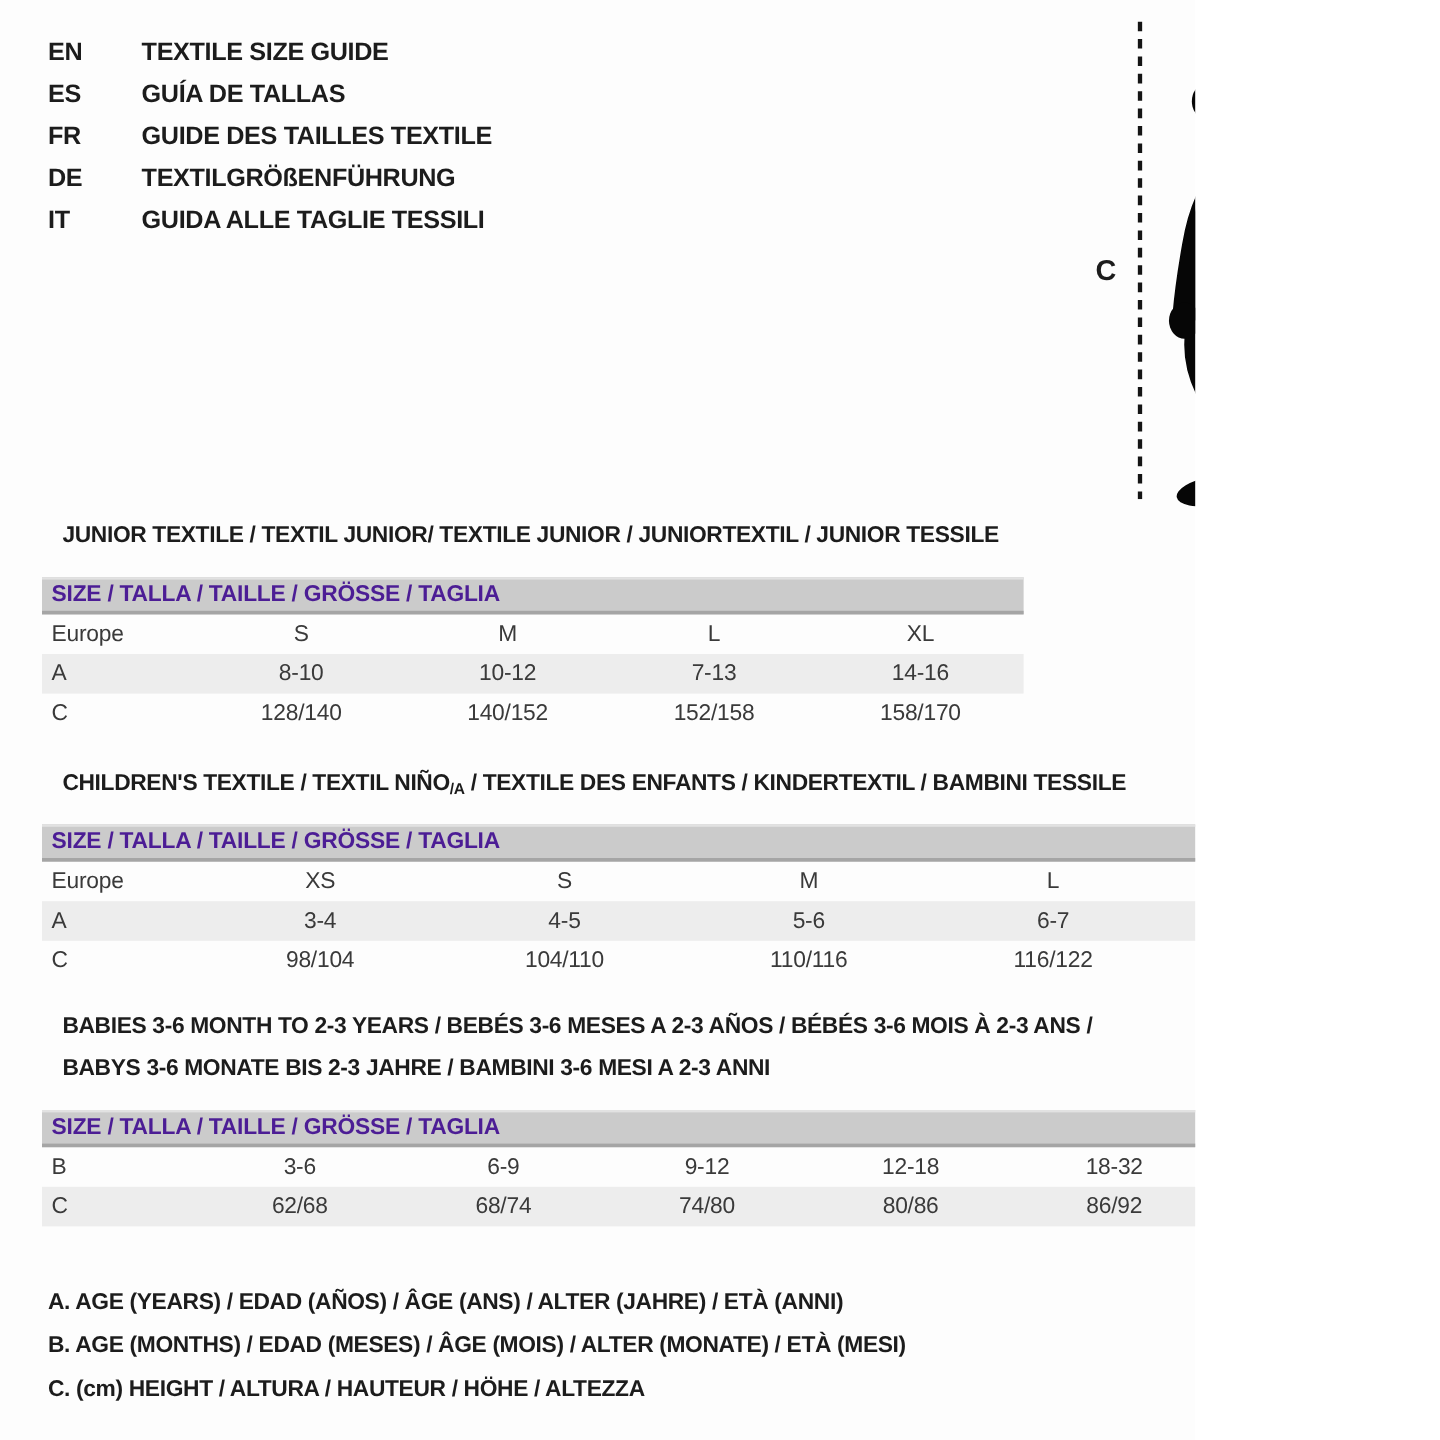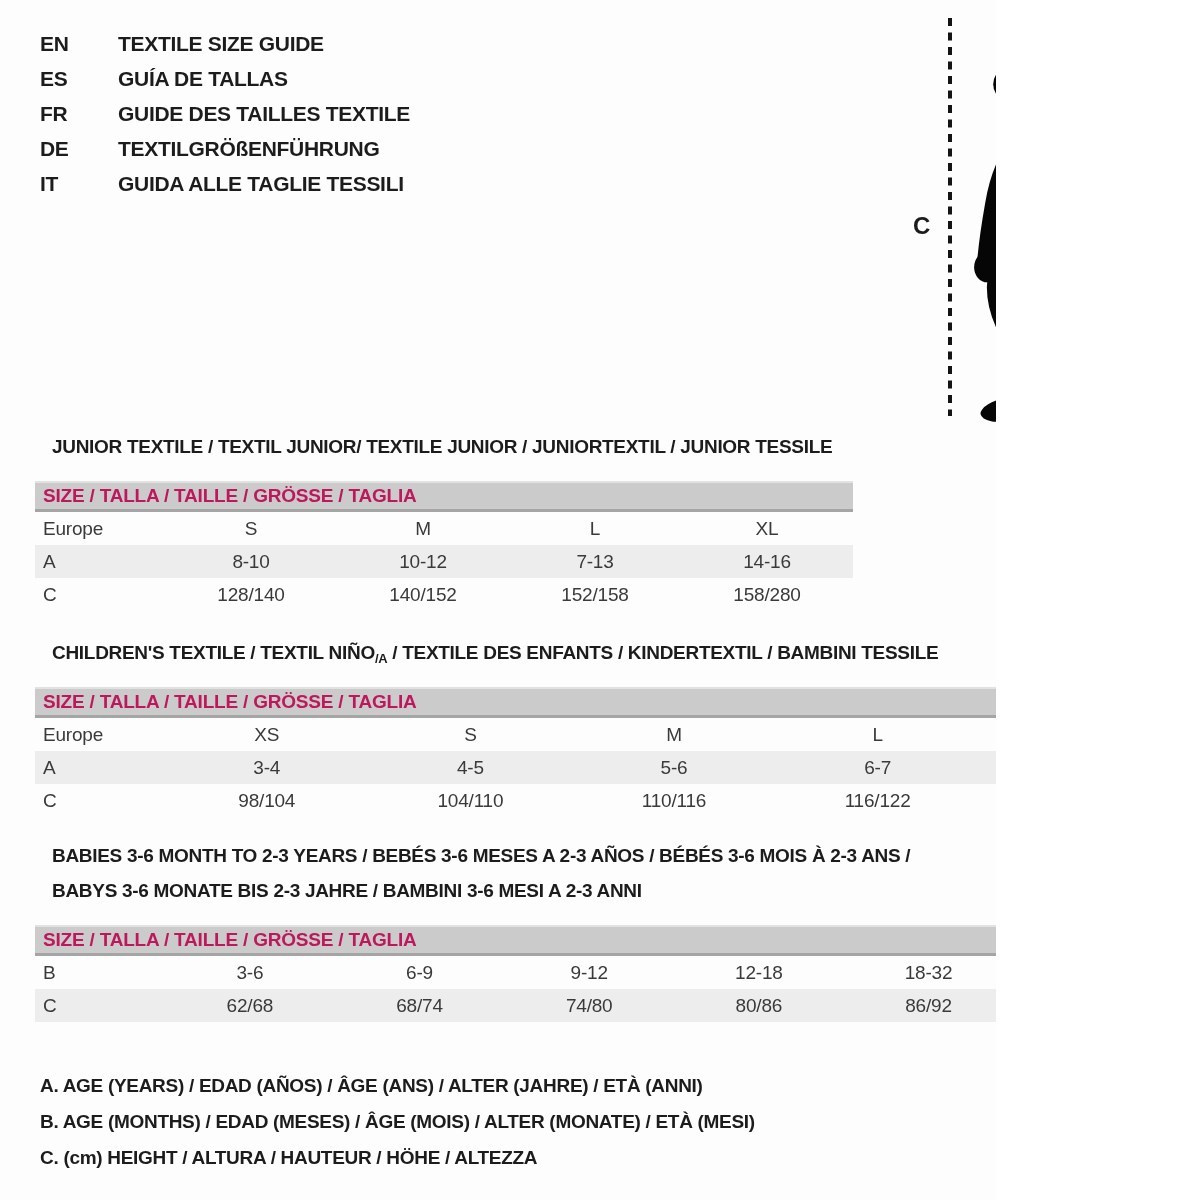--- a/index.html
+++ b/index.html
@@ -30,21 +30,21 @@
   .section-title .sub{font-size:13px;vertical-align:-4px;font-weight:700;}
   
   .size-table{position:absolute;left:35px;}
   .t-header{
     background:#cbcbcb;
     border-top:2px solid #e2e2e2;
     border-bottom:3px solid #a5a5a5;
     height:26px;line-height:26px;
     padding-left:8px;
     font-weight:700;font-size:19px;letter-spacing:-0.2px;
-    color:#be185d;
+    color:#4c1d95;
   }
   .t-row{display:flex;height:33px;align-items:center;font-size:19px;letter-spacing:-0.2px;color:#3a3a3a;}
   .t-row.shaded{background:#ededed;}
   .t-label{width:130px;padding-left:8px;box-sizing:border-box;}
   .t-val{flex:1;text-align:center;}
   
   .legend{position:absolute;left:40px;top:1068px;}
   .legend-line{height:36px;line-height:36px;font-weight:700;font-size:19px;letter-spacing:-0.3px;white-space:nowrap;}
 </style>
 </head>
@@ -125,21 +125,21 @@
           <div class="t-val">8-10</div>
           <div class="t-val">10-12</div>
           <div class="t-val">7-13</div>
           <div class="t-val">14-16</div>
         </div>
         <div class="t-row">
           <div class="t-label">C</div>
           <div class="t-val">128/140</div>
           <div class="t-val">140/152</div>
           <div class="t-val">152/158</div>
-          <div class="t-val">158/280</div>
+          <div class="t-val">158/170</div>
         </div>
       </div>
   </div>
 
   <div class="section-title" style="top:642px;">
     <span>CHILDREN'S TEXTILE / TEXTIL NIÑO</span><span class="sub">/A</span><span> / TEXTILE DES ENFANTS / KINDERTEXTIL / BAMBINI TESSILE</span>
   </div>
   <div class="size-table" style="top:687px;width:1148px;">
     <div class="t-header">SIZE / TALLA / TAILLE / GRÖSSE / TAGLIA</div>
     <div>

